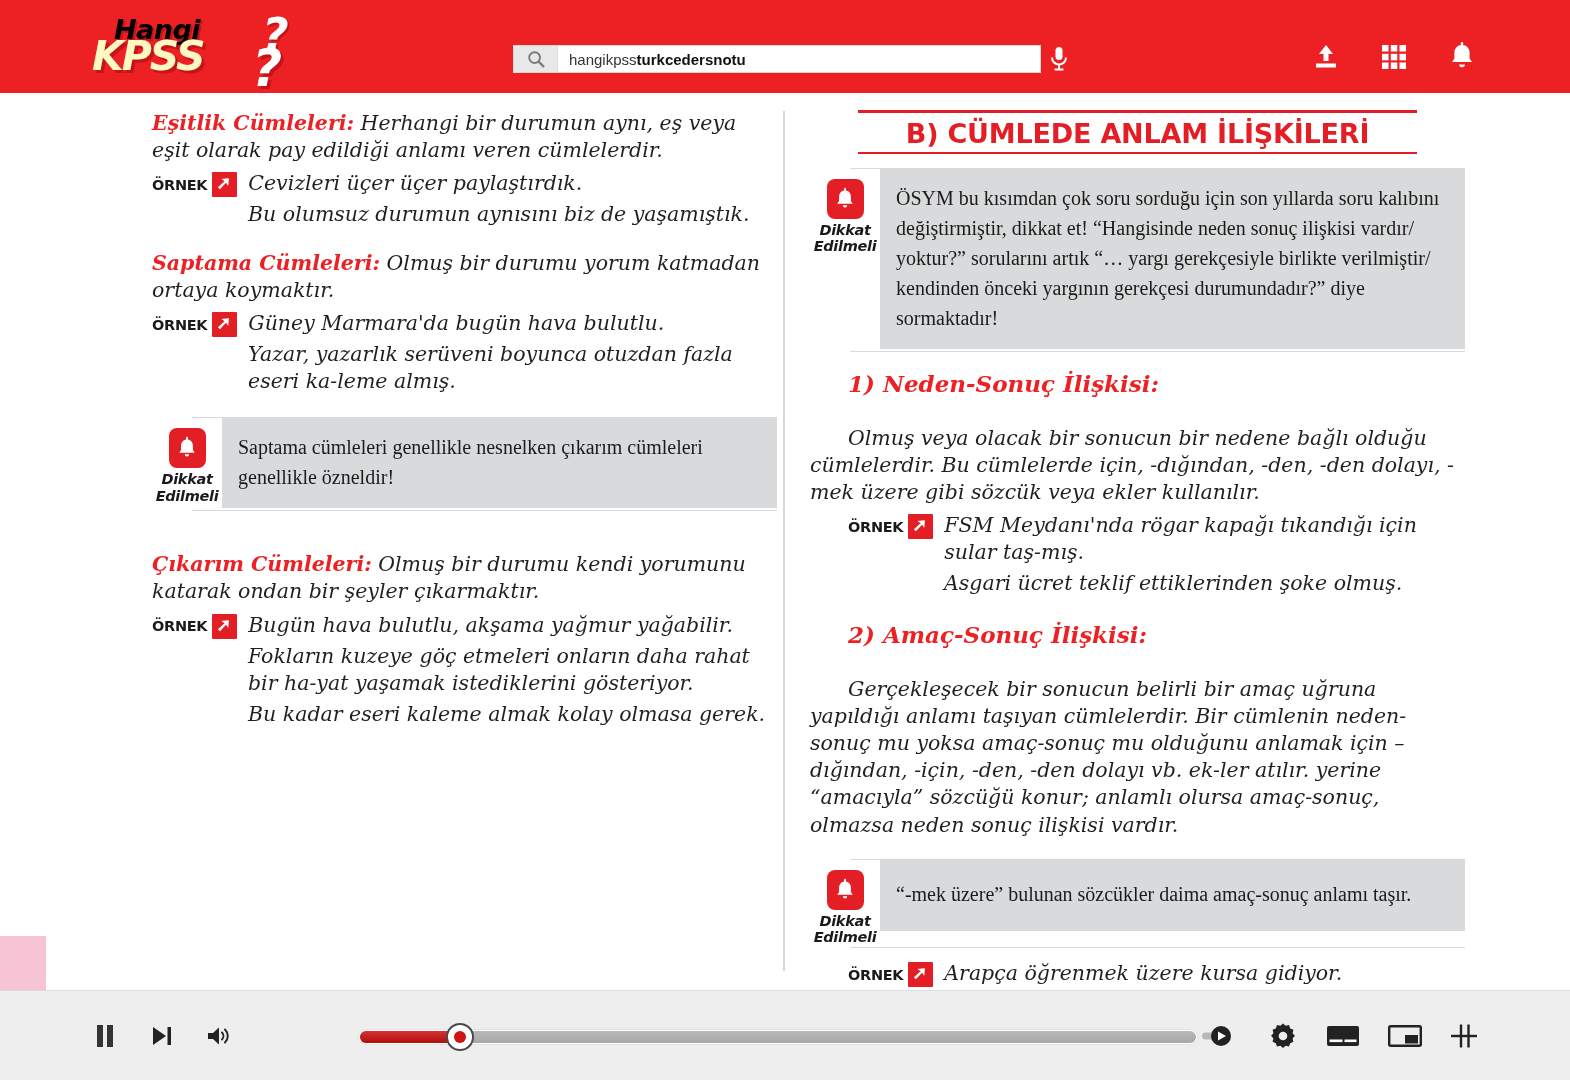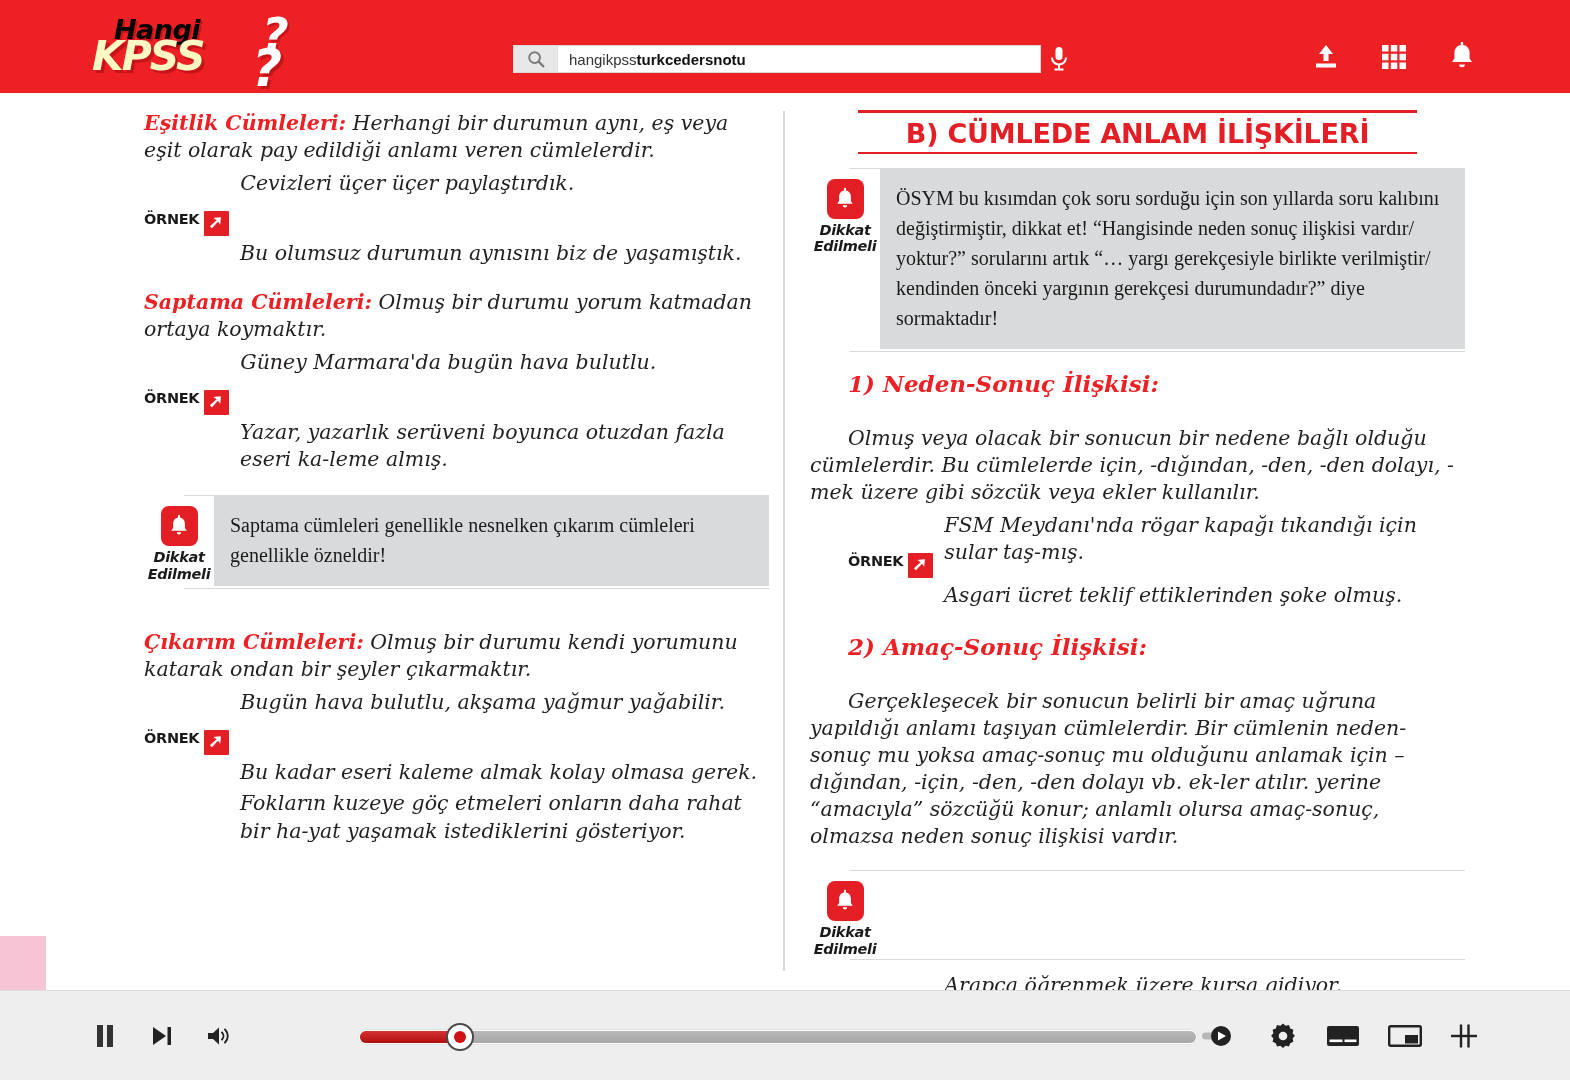--- a/index.html
+++ b/index.html
@@ -63,21 +63,21 @@
   }
   .search-text b { font-weight:bold; color:#111; }
   .mic { position:absolute; left:1046px; top:44px; width:26px; height:32px; }
 
   .hdr-icons { position:absolute; right:92px; top:40px; display:flex; gap:36px; align-items:center; }
   .hdr-icon { width:32px; height:34px; display:flex; align-items:center; justify-content:center; cursor:pointer; }
 
   
   .content { position:absolute; top:93px; left:0; width:1570px; height:900px; background:#fff; }
 
-  .col-left  { position:absolute; left:144px; top:17px; width:625px; }
+  .col-left  { position:absolute; left:152px; top:17px; width:625px; }
   .col-right { position:absolute; left:810px; top:17px; width:655px; }
 
   .divider {
     position:absolute; left:783px; top:18px; width:2px; height:860px;
     background:#d7d7d7;
   }
   .divider-dot {
     position:absolute; left:772px; top:962px; width:24px; height:24px;
     border-radius:50%; background:#c9c9c9;
   }
@@ -88,23 +88,22 @@
     font-size:20.5px; line-height:1.32; color:#231f20;
     font-style:italic;
   }
   .term { color:#ED2024; font-weight:bold; font-style:italic; }
 
   p.para { margin-bottom:3px; }
   .blk { margin-bottom:22px; }
 
   .ex-row { display:flex; align-items:flex-start; margin-top:6px; }
   .ex-label {
-    flex:0 0 auto; display:flex; gap:5px;
+    flex:0 0 auto; display:flex; align-items:center; gap:5px;
     padding-top:2px;
-    margin-top:39px;
   }
   .ex-word {
     font-family:"DejaVu Sans", sans-serif; font-weight:bold;
     font-size:14.5px; color:#1a1a1a; letter-spacing:-0.3px;
     font-style:normal;
   }
   .ex-badge {
     width:25px; height:25px; background:#E31E24; position:relative;
     display:inline-block; border-radius:1px;
   }
@@ -306,22 +305,22 @@
 
       <div class="blk" style="margin-top:40px;">
         <p class="hw para"><span class="term">Çıkarım Cümleleri:</span><span> Olmuş bir durumu kendi yorumunu katarak ondan bir şeyler çıkarmaktır.</span></p>
         <div class="ex-row">
           <div class="ex-label">
             <span class="ex-word">ÖRNEK</span>
             <span class="ex-badge"></span>
           </div>
           <div class="hw ex-text">Bugün hava bulutlu, akşama yağmur yağabilir.</div>
         </div>
+        <div class="hw ex-cont">Fokların kuzeye göç etmeleri onların daha rahat bir ha-yat yaşamak istediklerini gösteriyor.</div>
         <div class="hw ex-cont">Bu kadar eseri kaleme almak kolay olmasa gerek.</div>
-        <div class="hw ex-cont">Fokların kuzeye göç etmeleri onların daha rahat bir ha-yat yaşamak istediklerini gösteriyor.</div>
       </div>
     </div>
 
     <div class="col-right">
 
       <div class="sect-title-wrap">
         <div class="sect-rule"></div>
         <div class="sect-title">B) CÜMLEDE ANLAM İLİŞKİLERİ</div>
         <div class="sect-rule"></div>
       </div>
@@ -367,20 +366,21 @@
           <div class="bell-sq">
             <svg width="22" height="24" viewBox="0 0 22 24">
               <path d="M11 3.5 c-3.6 0 -5.9 2.6 -5.9 6.2 v4.3 l-1.9 2.8 h15.6 l-1.9 -2.8 v-4.3 c0 -3.6 -2.3 -6.2 -5.9 -6.2 z" fill="#fff"></path>
               <path d="M8.8 18.3 a2.2 2.2 0 0 0 4.4 0 z" fill="#fff"></path>
               <line x1="11" y1="1.8" x2="11" y2="4.2" stroke="#fff" stroke-width="2" stroke-linecap="round"></line>
             </svg>
           </div>
           <div class="lbl1">Dikkat</div>
           <div class="lbl2">Edilmeli</div>
         </div>
+        <div class="note-box" style="padding:19px 16px 22px 16px;">“-mek üzere” bulunan sözcükler daima amaç-sonuç anlamı taşır.</div>
       </div>
       <div class="note-sep-bottom" style="margin-top:2px;"></div>
 
       <div style="margin-top:12px;">
         <div class="ex-row" style="margin-left:38px;">
           <div class="ex-label">
             <span class="ex-word">ÖRNEK</span>
             <span class="ex-badge"></span>
           </div>
           <div class="hw ex-text">Arapça öğrenmek üzere kursa gidiyor.</div>

